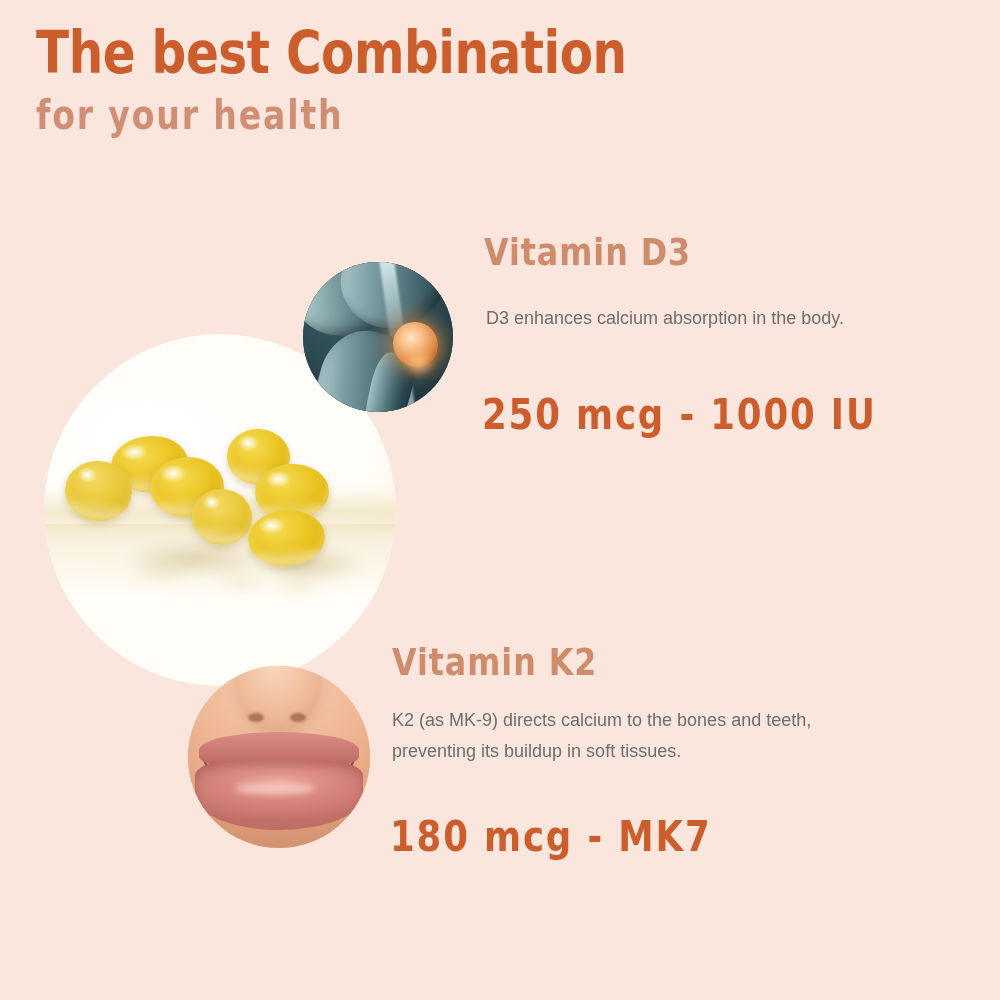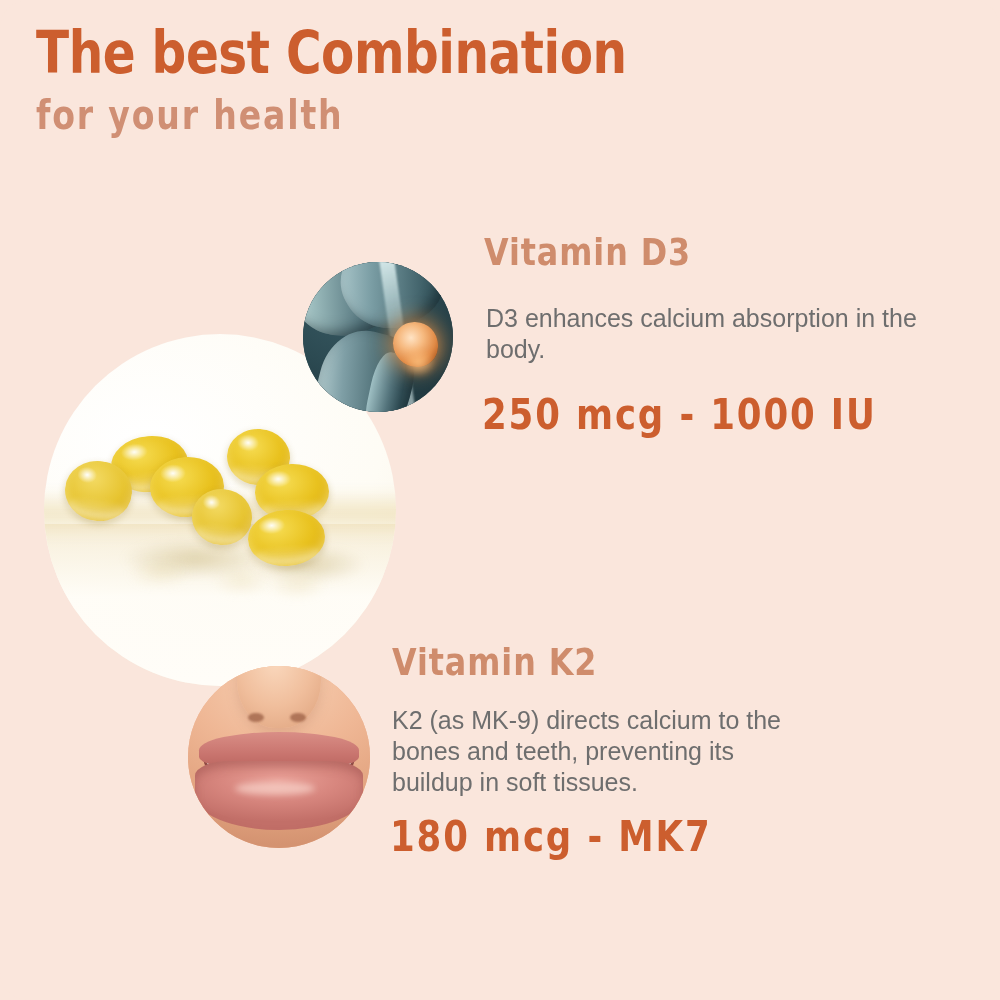--- a/index.html
+++ b/index.html
@@ -194,21 +194,21 @@
   .vit-title{
     position:absolute;
     font-family:"DejaVu Sans Condensed","Liberation Sans Narrow","Liberation Sans",sans-serif;
     font-weight:700;font-size:38px;letter-spacing:1px;
     color:#CF8C6C;white-space:nowrap;
     transform:scaleX(0.93);transform-origin:left center;
   }
   .vit-desc{
     position:absolute;
     font-family:"Liberation Sans",sans-serif;
-    font-size:25px;line-height:31px;
+    font-size:18px;line-height:31px;
     color:#6E6E6E;
   }
   .vit-dose{
     position:absolute;
     font-family:"DejaVu Sans Condensed","Liberation Sans Narrow","Liberation Sans",sans-serif;
     font-weight:700;font-size:42px;letter-spacing:2px;
     color:#CC5E2E;white-space:nowrap;
     transform:scaleX(0.94);transform-origin:left center;
   }
 

